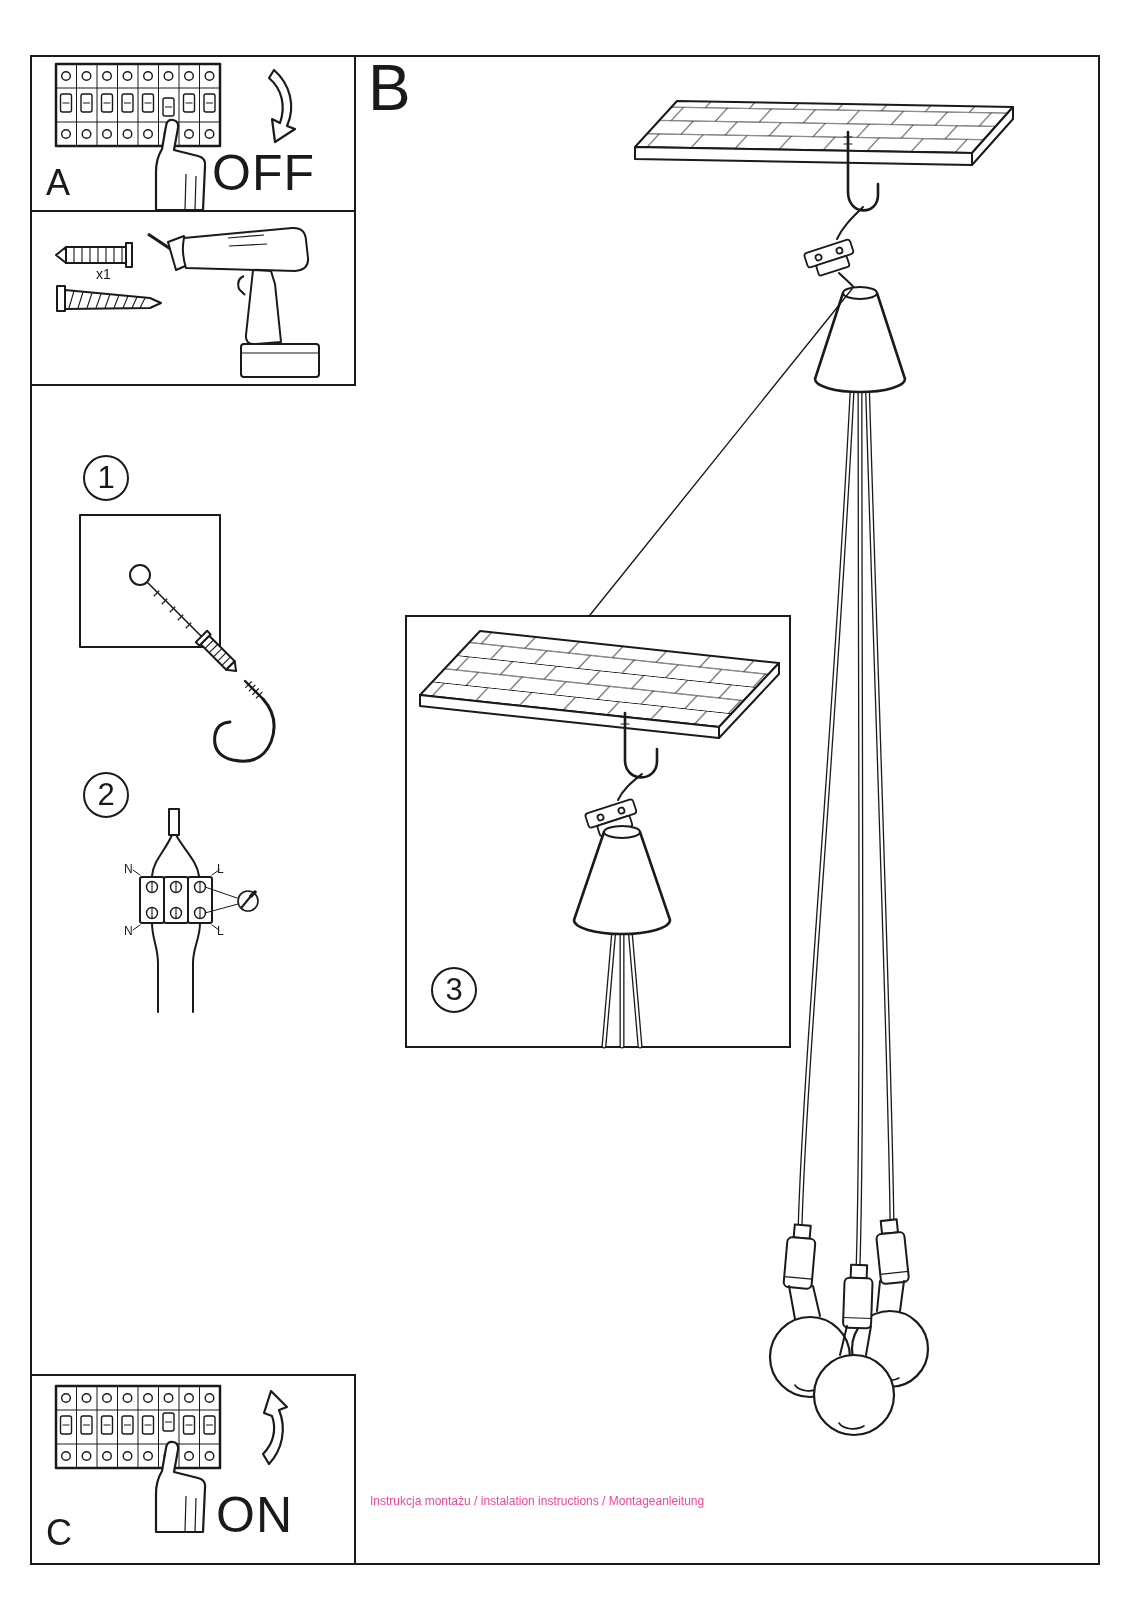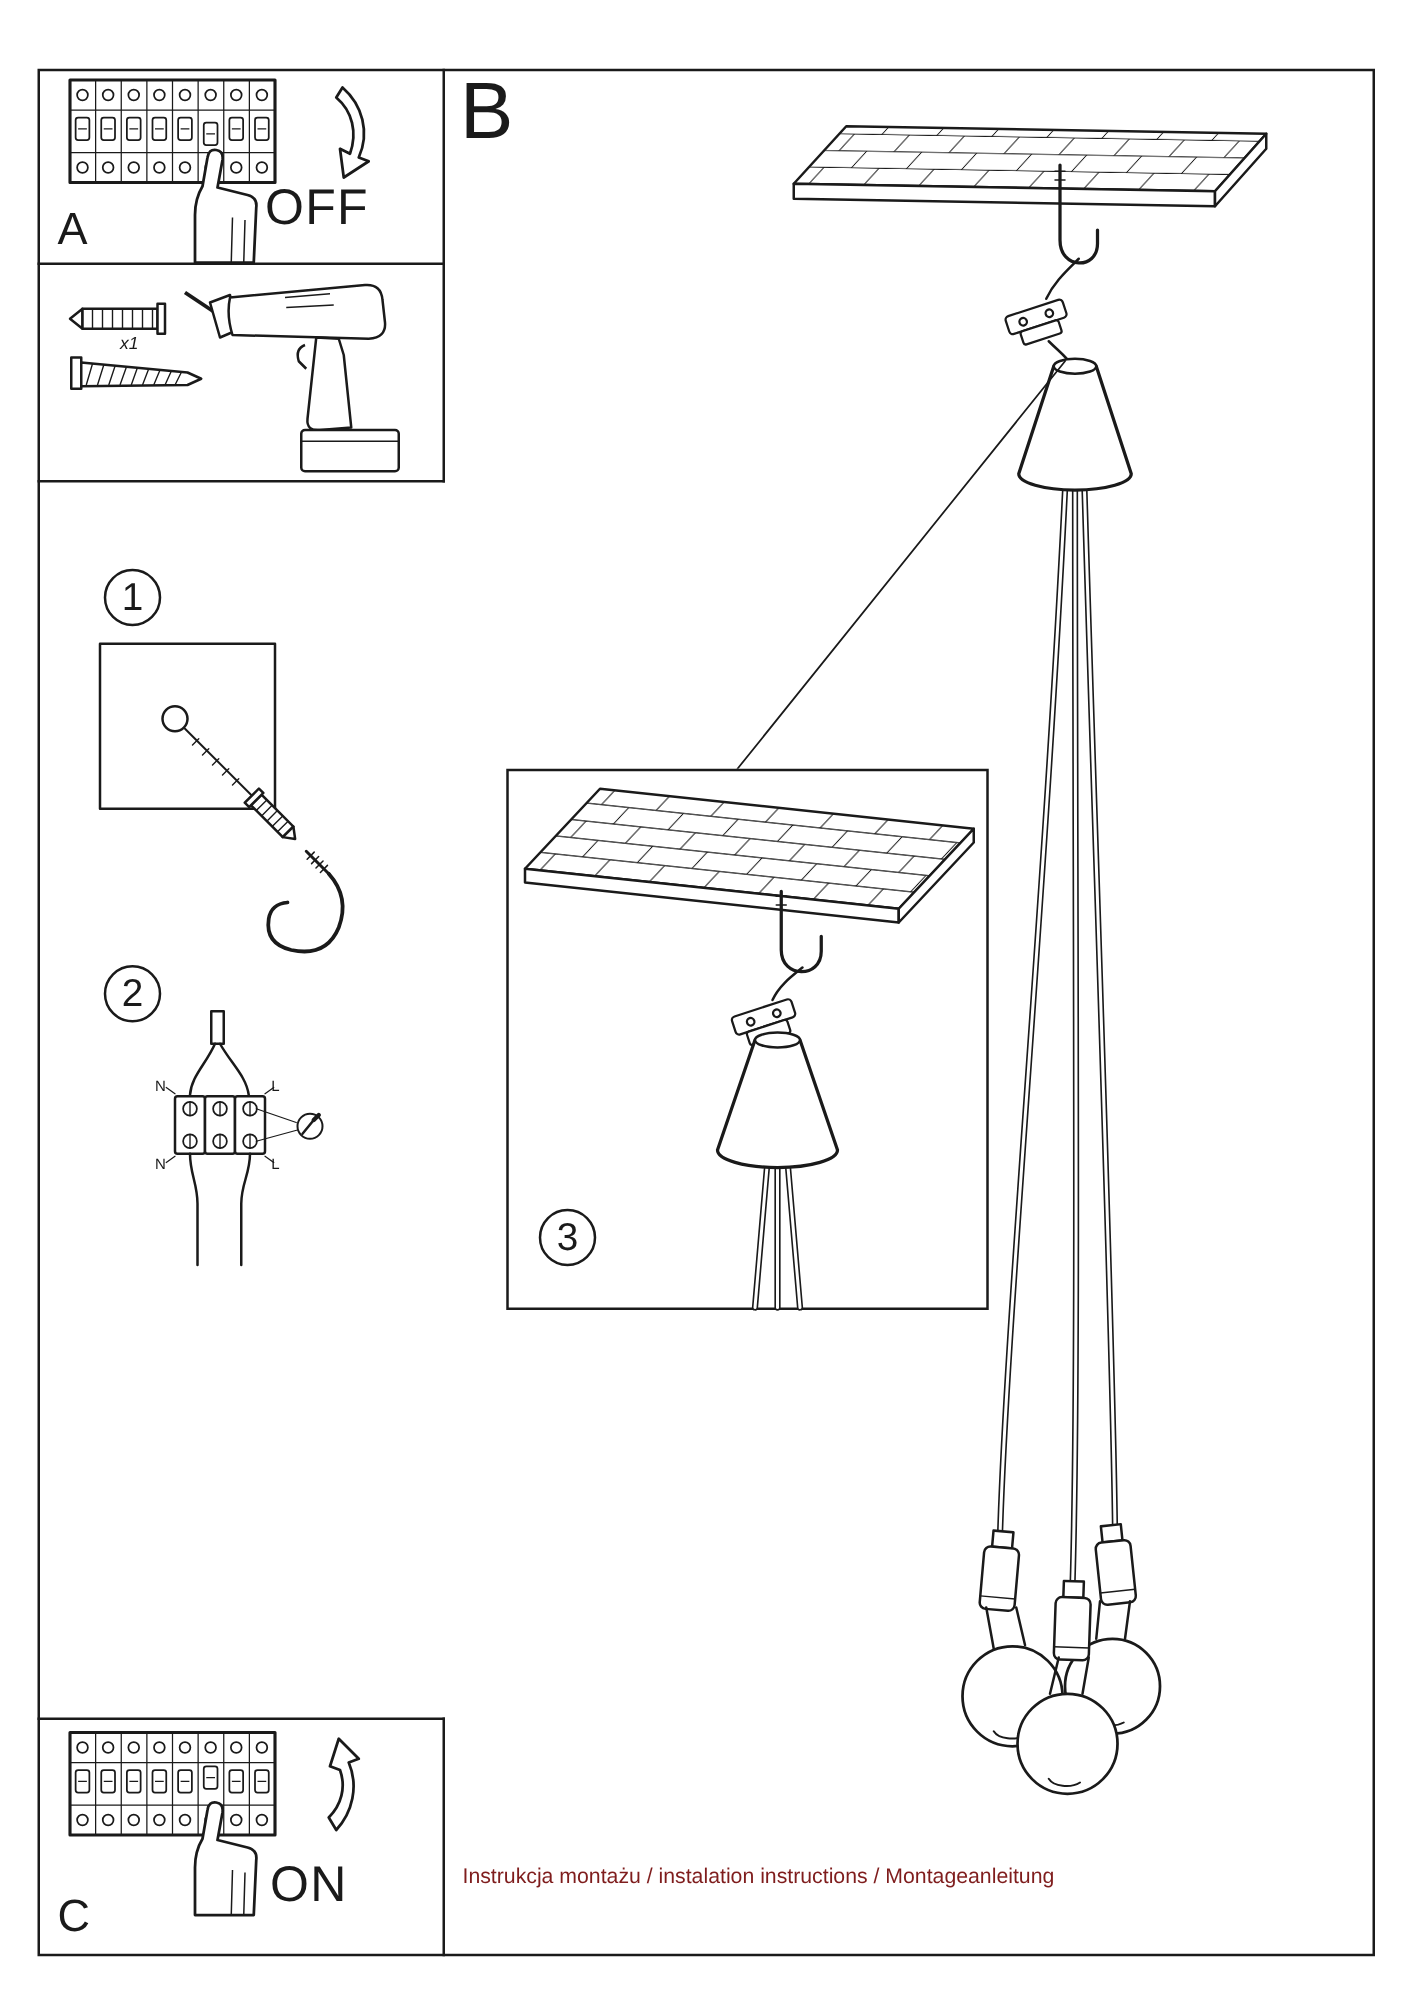--- a/index.html
+++ b/index.html
@@ -3,28 +3,28 @@
 <meta charset="utf-8">
 <style>
   * { margin:0; padding:0; box-sizing:border-box; }
   body { background:#ffffff; font-family:"Liberation Sans", sans-serif; }
   .page { position:relative; width:1131px; height:1600px; background:#fff; color:#1a1a1a; overflow:hidden; }
   .abs { position:absolute; }
   .outer-border { position:absolute; left:30px; top:55px; width:1070px; height:1510px; border:2px solid #1a1a1a; }
   .box-a { position:absolute; left:30px; top:55px; width:326px; height:157px; border-right:2px solid #1a1a1a; border-bottom:2px solid #1a1a1a; }
   .box-tools { position:absolute; left:30px; top:212px; width:326px; height:174px; border-right:2px solid #1a1a1a; border-bottom:2px solid #1a1a1a; }
   .box-c { position:absolute; left:30px; top:1374px; width:326px; height:191px; border-right:2px solid #1a1a1a; border-top:2px solid #1a1a1a; }
-  .big-label { position:absolute; font-size:40px; letter-spacing:1px; color:#1a1a1a; }
+  .big-label { position:absolute; font-size:50px; letter-spacing:1px; color:#1a1a1a; }
   .corner-letter { position:absolute; font-size:36px; color:#1a1a1a; }
   .section-letter { position:absolute; font-size:64px; line-height:1; color:#1a1a1a; }
   .step-badge { position:absolute; width:46px; height:46px; border:2.5px solid #1a1a1a; border-radius:50%; display:flex; align-items:center; justify-content:center; font-size:31px; background:#fff; }
   .inset-box { position:absolute; left:405px; top:615px; width:386px; height:433px; border:2px solid #1a1a1a; background:#fff; }
   .small-label { position:absolute; font-size:12px; color:#1a1a1a; }
-  .x1 { position:absolute; left:96px; top:266px; font-size:14px; color:#1a1a1a;font-style:italic; }
-  .footer { position:absolute; left:370px; top:1488px; font-size:17px; line-height:26px; color:#7f1d1d; }
+  .x1 { position:absolute; left:96px; top:266px; font-size:14px; color:#1a1a1a; }
+  .footer { position:absolute; left:370px; top:1488px; font-size:12px; line-height:26px; color:#ec4899; }
   svg { position:absolute; overflow:visible; }
 </style>
 </head>
 <body>
 
 <div class="page">
 
   <div class="outer-border"></div>
   <div class="box-a"></div>
   <div class="box-tools"></div>

